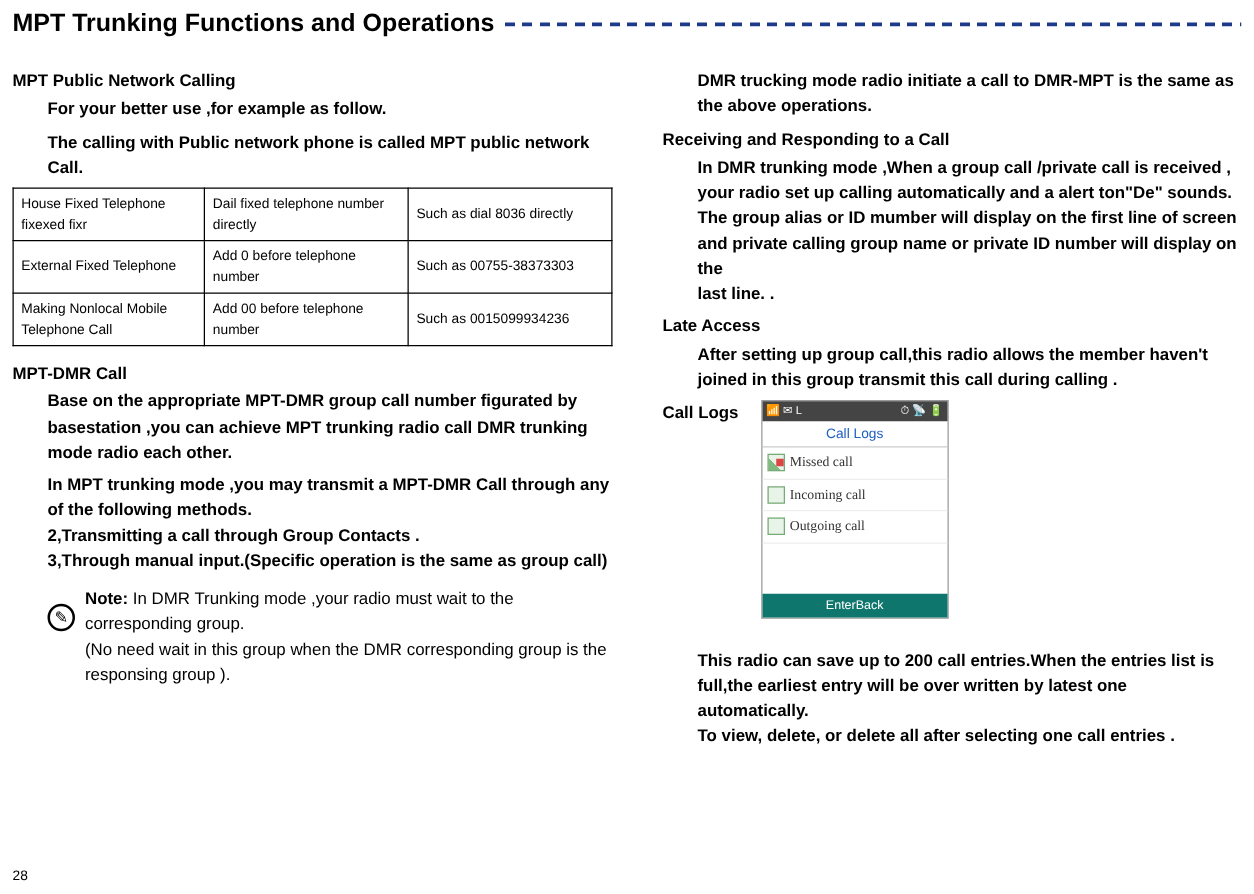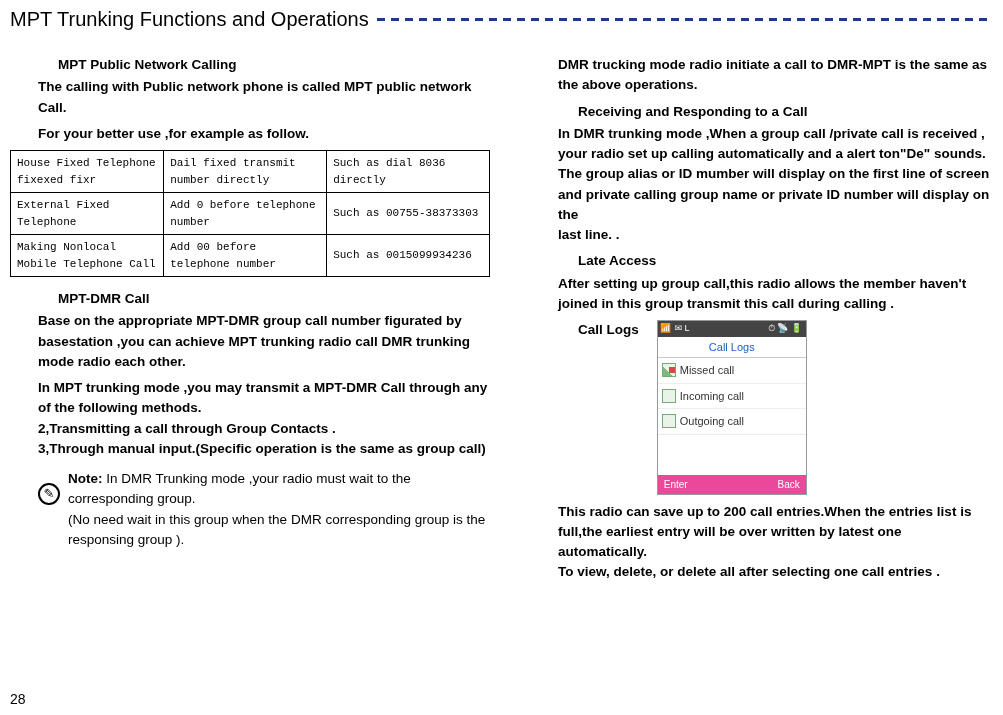--- a/index.html
+++ b/index.html
@@ -8,21 +8,21 @@
       font-size: 14px;
       color: #000;
       background: #fff;
       width: 1003px;
       height: 715px;
       padding: 0;
       position: relative;
     }
     .header {
       font-size: 20px;
-      font-weight: normal;
+      font-weight: bold;
       padding: 8px 10px 4px 10px;
       display: flex;
       align-items: center;
     }
     .header-title { white-space: nowrap; }
     .dashes {
       flex: 1;
       height: 3px;
       margin-left: 8px;
       background-image: repeating-linear-gradient(to right, #1e3a8a 0, #1e3a8a 8px, transparent 8px, transparent 14px);
@@ -35,30 +35,28 @@
     .col {
       flex: 1;
       font-size: 13.5px;
       line-height: 1.5;
     }
     .col-left { width: 480px; flex: 0 0 480px; }
     .col-right { flex: 1; }
     .section-title {
       font-weight: bold;
       margin-bottom: 2px;
-      margin-left: 48px;
     }
     .indent { margin-left: 28px; font-weight: bold; }
     .para { margin-bottom: 6px; }
     table.dial {
       border-collapse: collapse;
       width: 100%;
       margin: 6px 0 12px 0;
       font-size: 11px;
-      font-family: Liberation Mono, monospace;
     }
     table.dial td {
       border: 1px solid #000;
       padding: 4px 6px;
       vertical-align: middle;
     }
     table.dial td:nth-child(1) { width: 32%; }
     table.dial td:nth-child(2) { width: 34%; }
     table.dial td:nth-child(3) { width: 34%; }
     .note-block {
@@ -102,66 +100,67 @@
       font-size: 11px;
       border-bottom: 1px solid #ccc;
     }
     .phone-item {
       padding: 4px 4px;
       display: flex;
       align-items: center;
       gap: 4px;
       border-bottom: 1px solid #eee;
       color: #333;
+      font-family: Liberation Serif, serif;
     }
     .phone-item .picon {
       width: 14px;
       height: 14px;
       display: inline-block;
       position: relative;
     }
     .picon.missed { background: linear-gradient(45deg, #7fb97f 40%, transparent 40%), linear-gradient(#d44 0 0) right/6px 6px no-repeat; background-color:#e8f4e8; border:1px solid #7a7; }
     .picon.incoming { background:#e8f4e8; border:1px solid #7a7; }
     .picon.outgoing { background:#e8f4e8; border:1px solid #7a7; }
     .phone-blank { height: 40px; }
     .phone-footer {
-      background: #ec4899;
+      background: #0f766e;
       color: #fff;
       display: flex;
-      justify-content: space-between;
+      justify-content: center;
       padding: 2px 6px;
       font-size: 10px;
     }
     .page-num {
       position: absolute;
       bottom: 8px;
       left: 10px;
-      font-size: 14px;
+      font-size: 11px;
     }
     .call-logs-row { display: flex; align-items: flex-start; gap: 10px; }
   </style>
 </head>
 <body>
 
 <div class="header">
   <span class="header-title">MPT Trunking Functions and Operations</span>
   <span class="dashes"></span>
 </div>
 
 <div class="content">
   <div class="col col-left">
     <div class="section-title">MPT Public Network Calling</div>
+    <div class="indent para">For your better use ,for example as follow.</div>
     <div class="indent para">The calling with Public network phone is called MPT public network Call.</div>
-    <div class="indent para">For your better use ,for example as follow.</div>
 
     <table class="dial">
       <tbody>
           <tr>
         <td>House Fixed Telephone  fixexed  fixr</td>
-        <td>Dail fixed transmit number directly</td>
+        <td>Dail fixed telephone number directly</td>
         <td>Such as  dial 8036 directly</td>
       </tr>
       <tr>
         <td>External Fixed Telephone</td>
         <td> Add  0 before telephone number</td>
         <td>Such as 00755-38373303</td>
       </tr>
       <tr>
         <td>Making Nonlocal Mobile Telephone Call</td>
         <td>Add 00 before telephone number</td>
@@ -218,18 +217,18 @@
           <span>Outgoing call</span>
         </div>
         <div class="phone-blank"></div>
         <div class="phone-footer">
           <span>Enter</span>
           <span>Back</span>
         </div>
       </div>
     </div>
 
-    <div class="indent" style="margin-top:7px">This radio can save up to 200 call entries.When the entries list is full,the earliest entry will be over written by latest one automatically.</div>
+    <div class="indent" style="margin-top:24px">This radio can save up to 200 call entries.When the entries list is full,the earliest entry will be over written by latest one automatically.</div>
     <div class="indent">To view, delete, or delete all after selecting one call entries .</div>
   </div>
 </div>
 
 <div class="page-num">28</div>
 
 </body></html>

